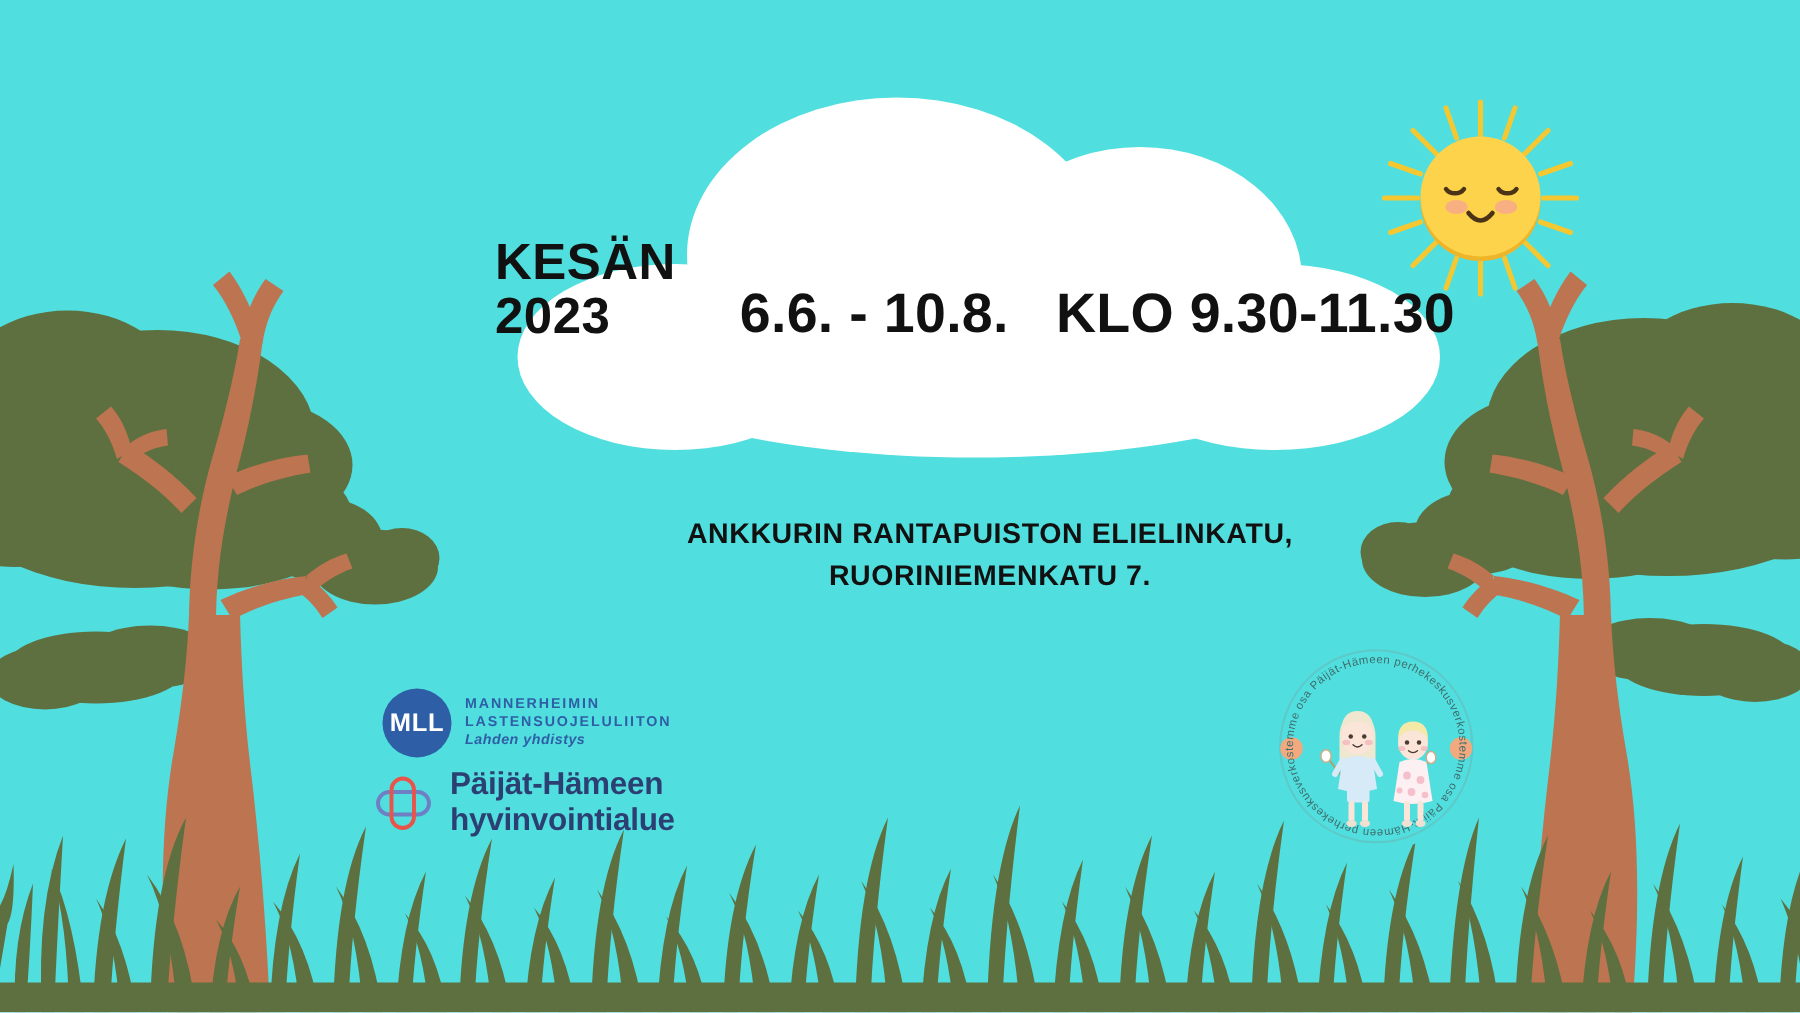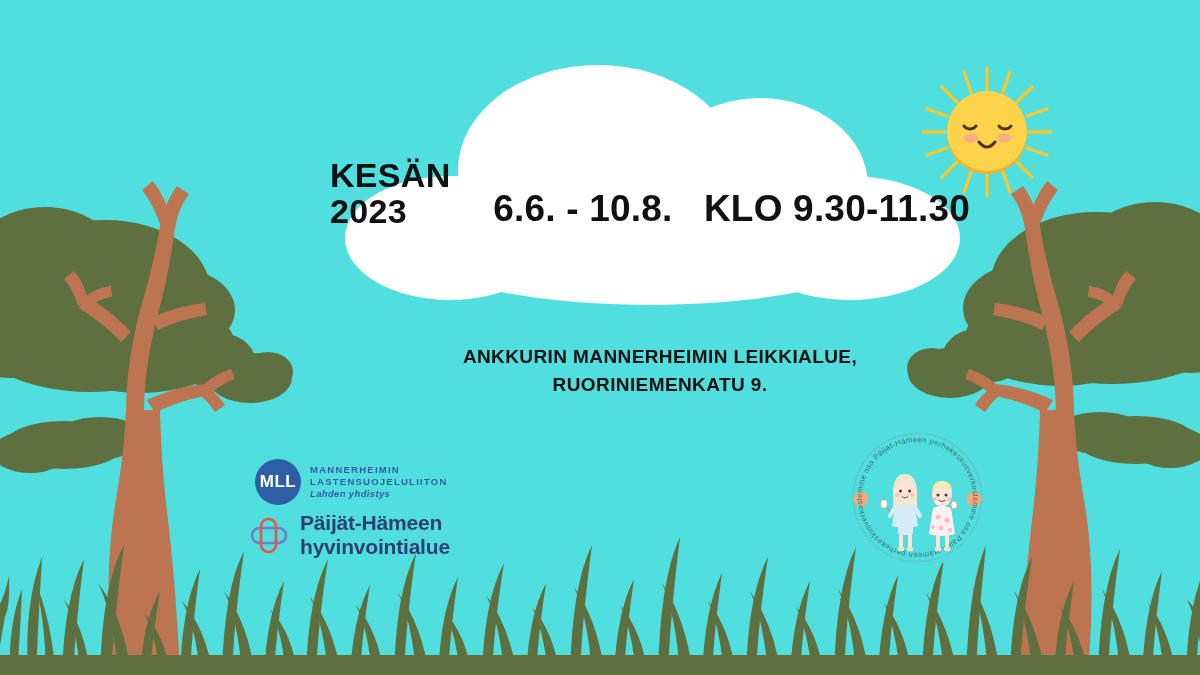--- a/index.html
+++ b/index.html
@@ -307,22 +307,22 @@
   </div>
 
   <div id="cloud-text">
     <div class="cloud-line-1">KESÄN 2023</div>
     <div class="cloud-line-3">6.6. - 10.8.   KLO 9.30-11.30</div>
   </div>
 
   <div id="schedule">
     <div class="sched-gap"></div>
     <div class="sched-block">
-      <div class="sched-place">ANKKURIN MANNERHEIMIN LEIKKIALUE,</div>
-      <div class="sched-place">RUORINIEMENKATU 9.</div>
+      <div class="sched-place">ANKKURIN RANTAPUISTON ELIELINKATU,</div>
+      <div class="sched-place">RUORINIEMENKATU 7.</div>
     </div>
   </div>
 
   <div id="mll-logo">
     <div id="mll-badge">
       <span>MLL</span>
     </div>
     <div id="mll-words">
       <div class="mll-w1">MANNERHEIMIN</div>
       <div class="mll-w2">LASTENSUOJELULIITON</div>

